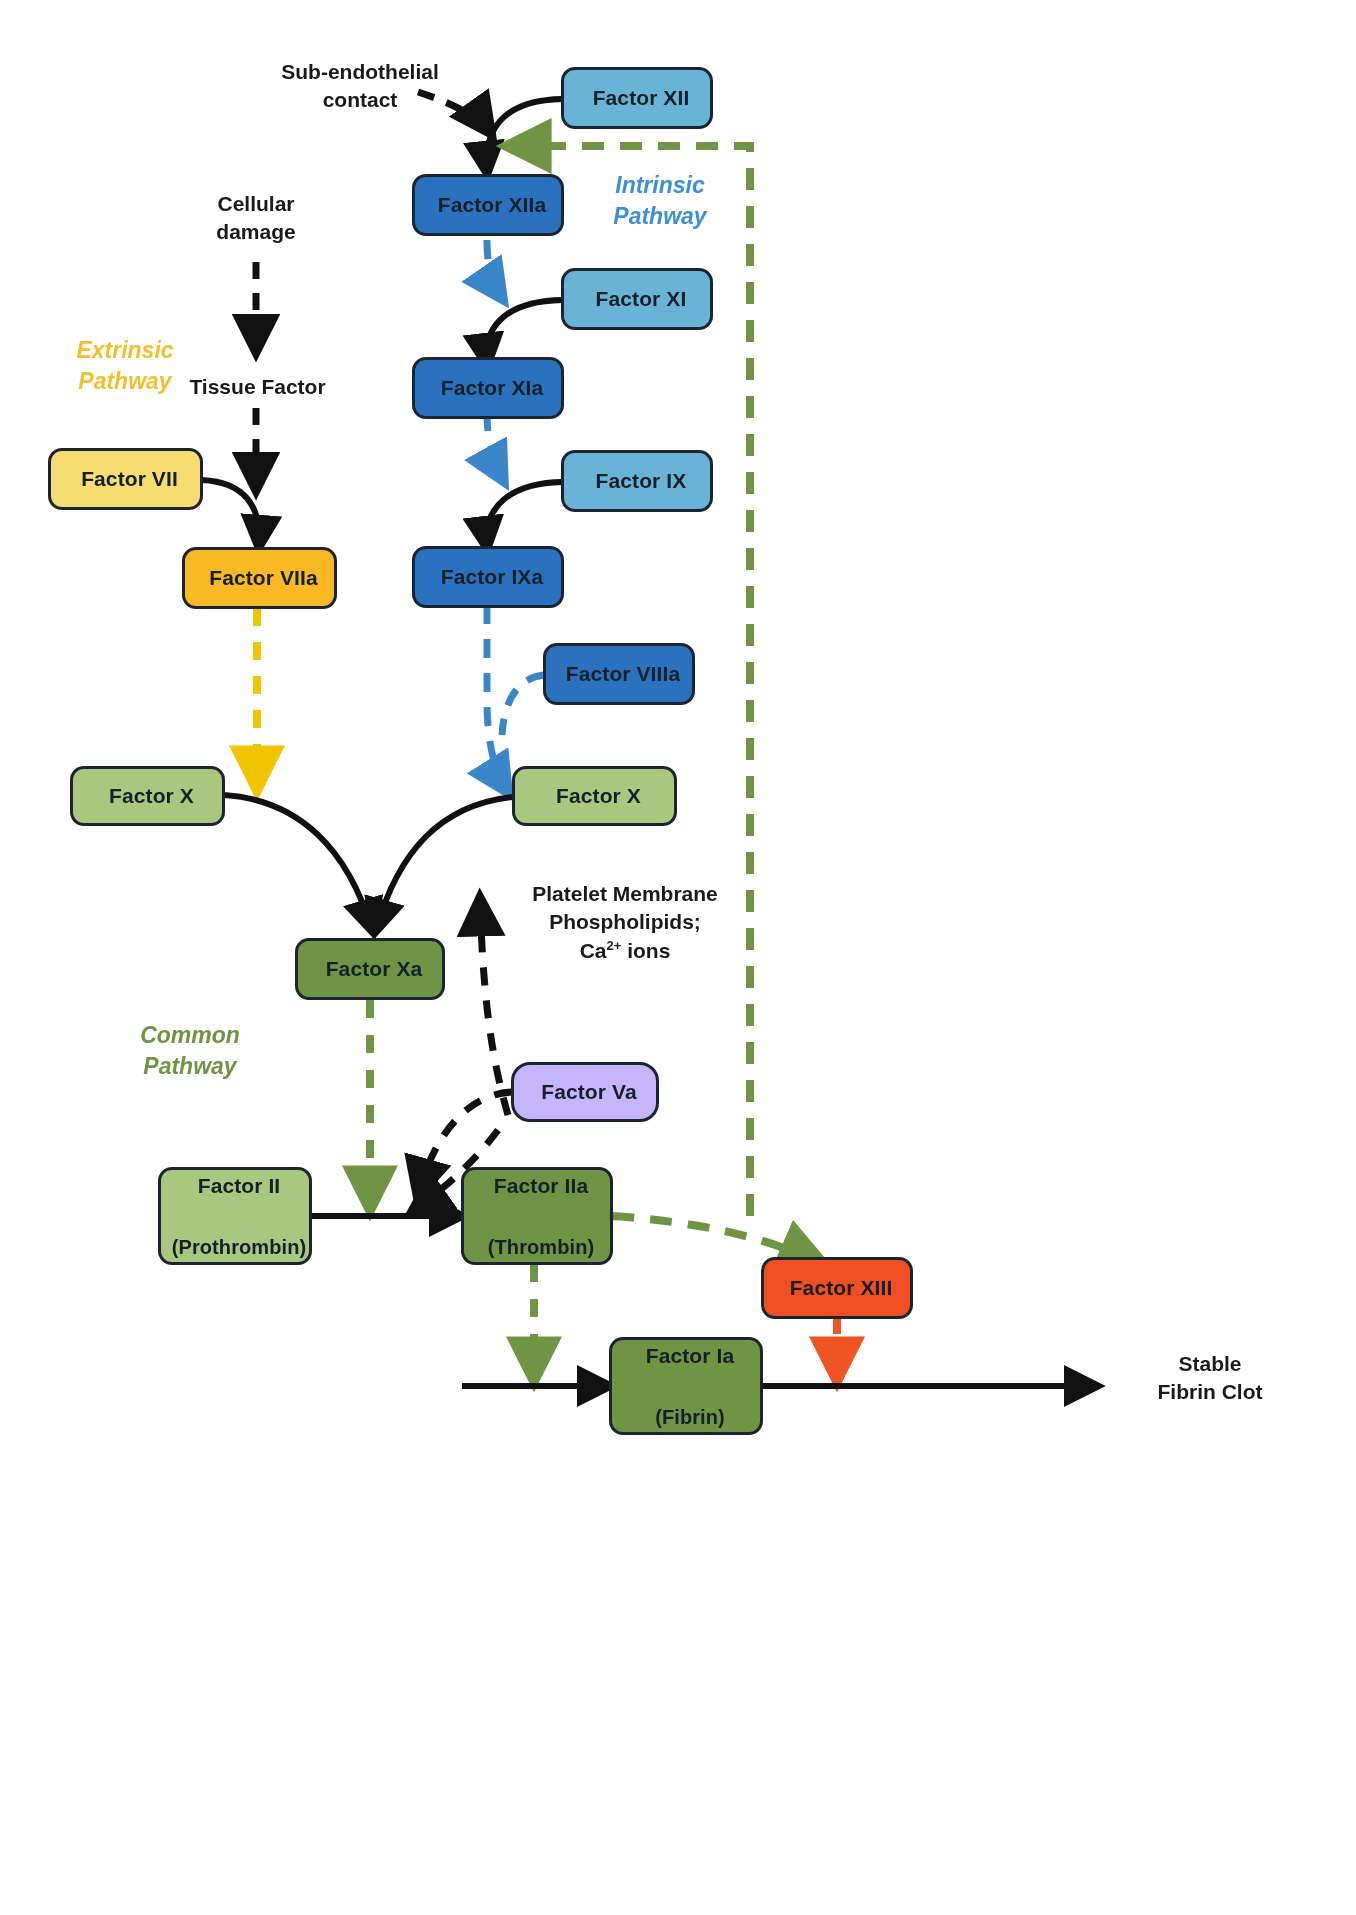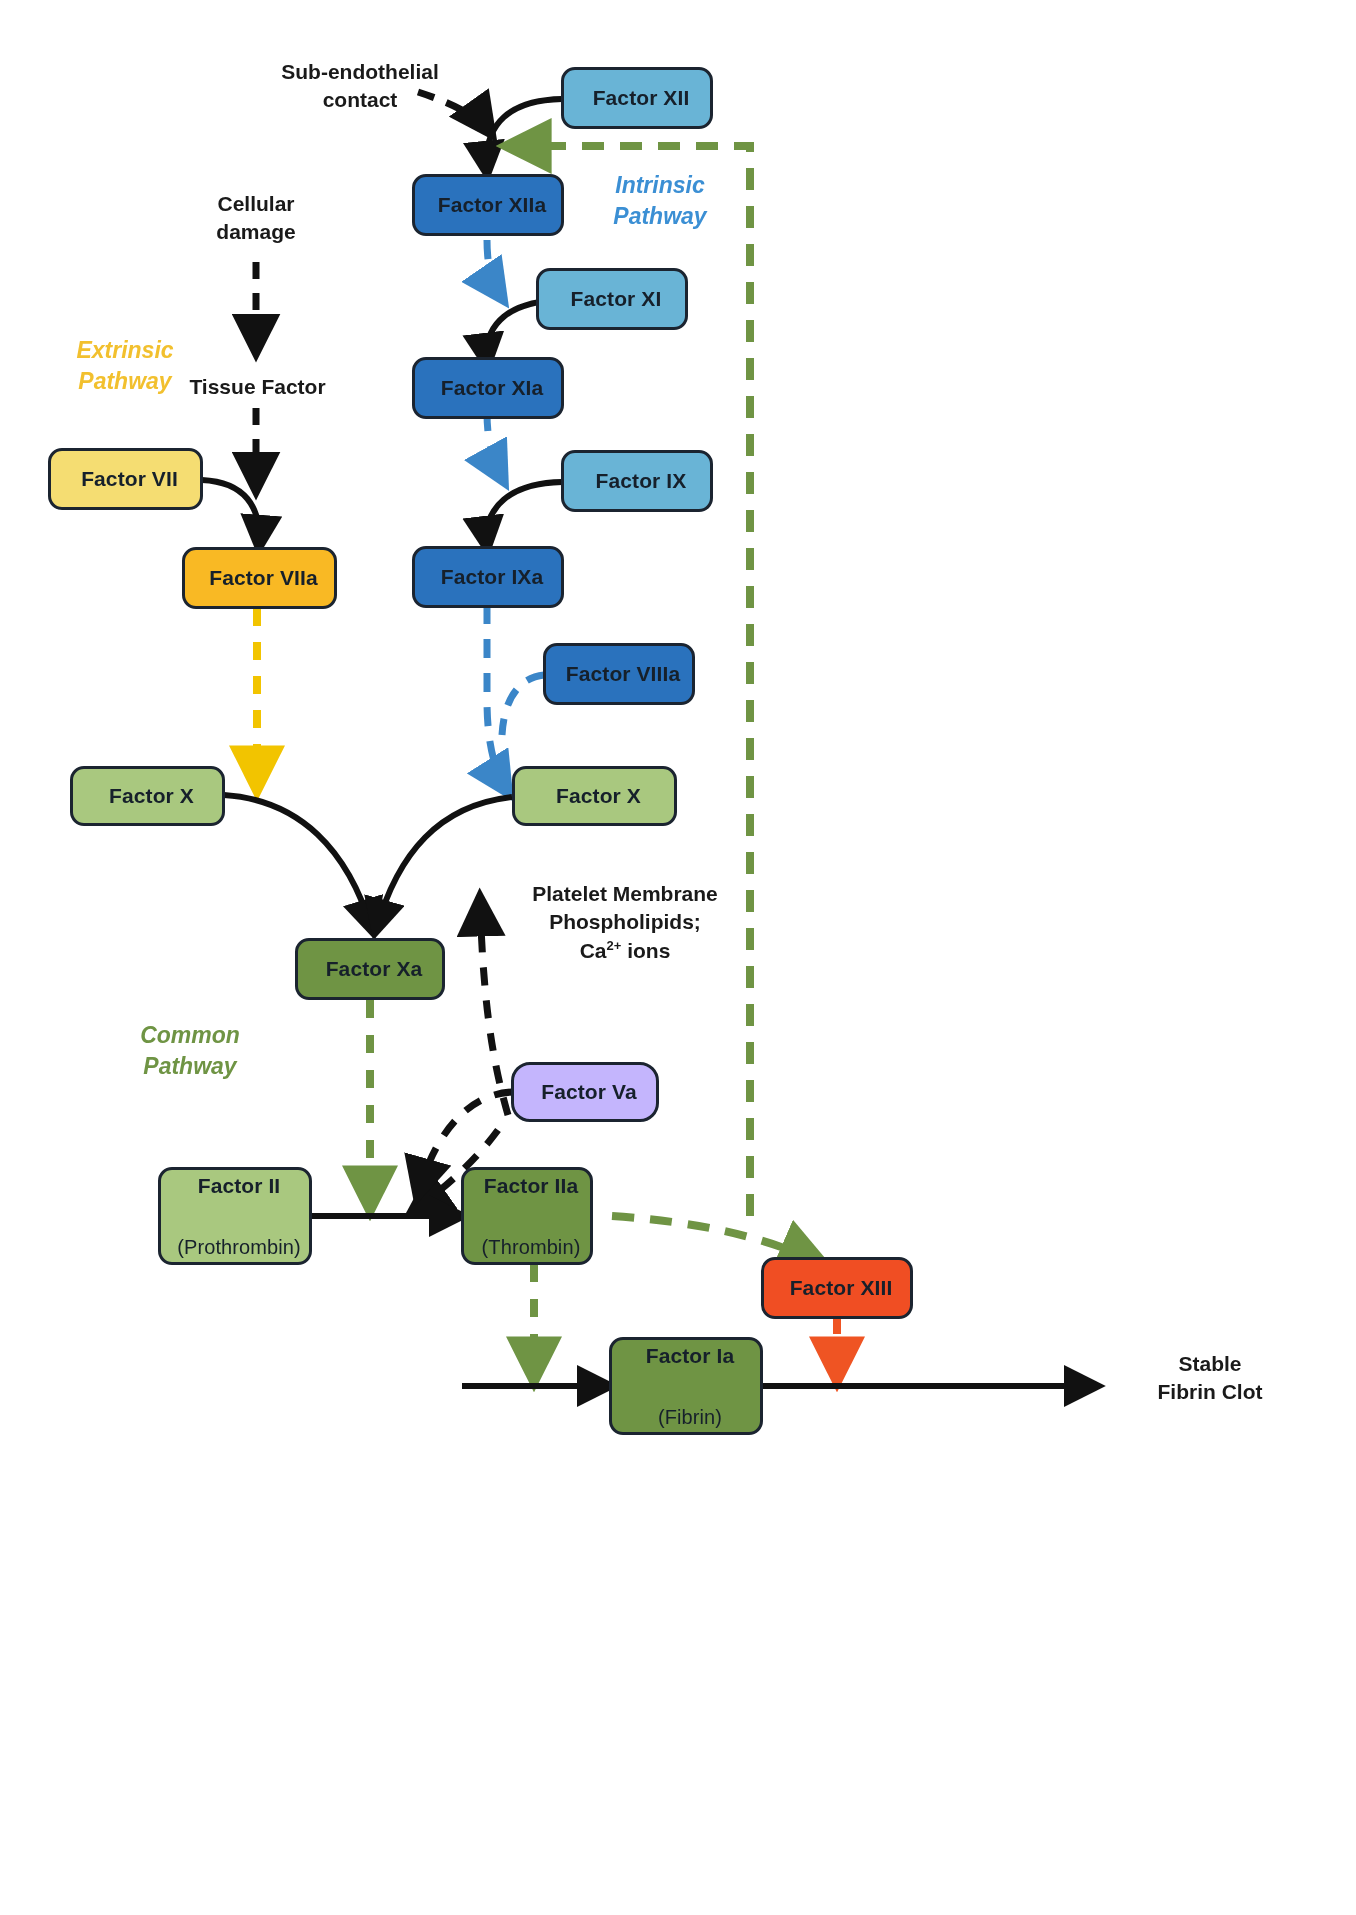--- a/index.html
+++ b/index.html
@@ -35,21 +35,21 @@
     justify-content: center;
     text-align: center;
     color: #16202b;
     font-weight: bold;
     font-size: 21px;
     line-height: 1.22;
     letter-spacing: 0.1px;
     padding-left: 8px;
   }
   .node .sub {
-    font-weight: normal;
+    font-weight: bold;
     font-size: 20px;
     margin-top: 36px;
   }
   .lbl {
     position: absolute;
     font-weight: bold;
     font-size: 21px;
     line-height: 1.35;
     text-align: center;
     color: #1a1a1a;
@@ -188,21 +188,21 @@
   </div>
 
   <div class="node" style="left:561px; top:67px; width:152px; height:62px; background:#69b4d6;">
     <div>Factor XII</div>
   </div>
 
   <div class="node" style="left:412px; top:174px; width:152px; height:62px; background:#2a72bd;">
     <div>Factor XIIa</div>
   </div>
 
-  <div class="node" style="left:536px; top:268px; width:152px; height:62px; background:#69b4d6;">
+  <div class="node" style="left:561px; top:268px; width:152px; height:62px; background:#69b4d6;">
     <div>Factor XI</div>
   </div>
 
   <div class="node" style="left:412px; top:357px; width:152px; height:62px; background:#2a72bd;">
     <div>Factor XIa</div>
   </div>
 
   <div class="node" style="left:561px; top:450px; width:152px; height:62px; background:#69b4d6;">
     <div>Factor IX</div>
   </div>
@@ -237,21 +237,21 @@
 
   <div class="node" style="left:511px; top:1062px; width:148px; height:60px; background:#c4b5fd;border-radius:19px;">
     <div>Factor Va</div>
   </div>
 
   <div class="node" style="left:158px; top:1167px; width:154px; height:98px; background:#a9c87f;">
     <div>Factor II</div>
     <div class="sub">(Prothrombin)</div>
   </div>
 
-  <div class="node" style="left:461px; top:1167px; width:132px; height:98px; background:#6f9444;">
+  <div class="node" style="left:461px; top:1167px; width:152px; height:98px; background:#6f9444;">
     <div>Factor IIa</div>
     <div class="sub">(Thrombin)</div>
   </div>
 
   <div class="node" style="left:761px; top:1257px; width:152px; height:62px; background:#f04e23;">
     <div>Factor XIII</div>
   </div>
 
 
   <div class="node" style="left:609px; top:1337px; width:154px; height:98px; background:#6f9444;">

